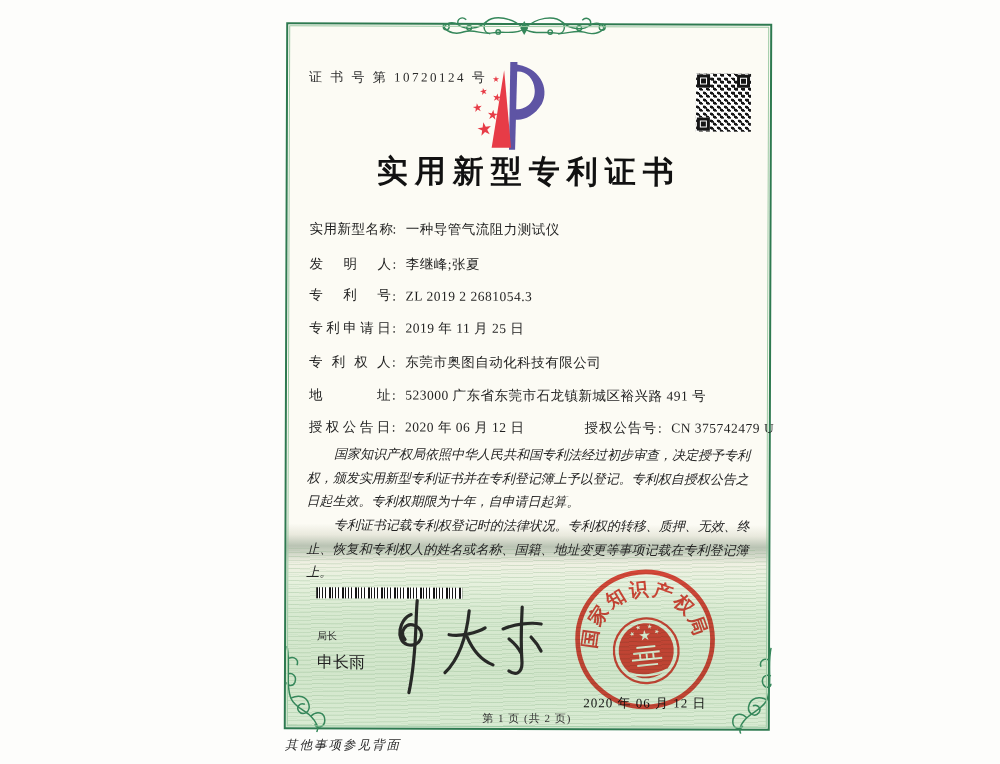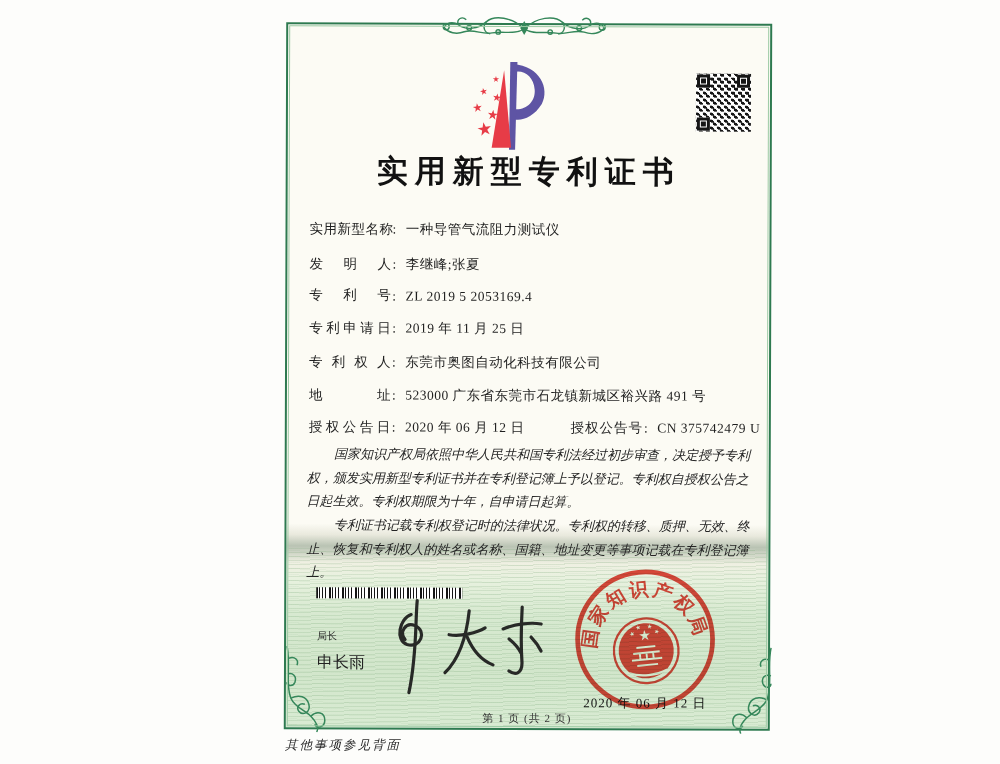--- a/index.html
+++ b/index.html
@@ -40,21 +40,21 @@
       background-size:auto,7px 7px;}
   .qr .f{position:absolute;width:13px;height:13px;border:3px solid #161616;background:#fff;box-sizing:border-box;}
   .qr .f::after{content:"";position:absolute;inset:1px;background:#161616;}
   .qr .f1{left:1px;top:1px;} .qr .f2{right:1px;top:1px;} .qr .f3{left:1px;bottom:1px;}
   .title{position:absolute;left:0;right:0;top:126px;text-align:center;
     font-size:31px;font-weight:700;letter-spacing:7px;color:#111;}
   .frow{position:absolute;left:22px;width:452px;font-size:13.5px;white-space:nowrap;letter-spacing:.5px;}
   .lb{display:inline-block;width:82px;text-align:justify;text-align-last:justify;vertical-align:bottom;}
   .cl{display:inline-block;margin-left:1px;}
   .val{display:inline-block;margin-left:9px;}
-  .lb2{display:inline-block;margin-left:46px;letter-spacing:1px;}
+  .lb2{display:inline-block;margin-left:60px;letter-spacing:1px;}
   .paras{position:absolute;left:20px;top:418px;width:448px;font-size:13px;line-height:1.82;
     font-style:italic;color:#242424;}
   .paras p{margin:0;text-indent:2.1em;}
   .barcode{position:absolute;left:30px;top:563px;width:146px;height:11px;background:
     repeating-linear-gradient(90deg,#141414 0 2px,#fff 2px 3px,#141414 3px 4px,#fff 4px 6px,
       #141414 6px 7px,#fff 7px 9px,#141414 9px 10px,#fff 10px 13px);}
   .dir-label{position:absolute;left:31px;top:605px;font-size:10px;font-family:"Liberation Sans","DejaVu Sans",sans-serif;color:#222;}
   .dir-name{position:absolute;left:31px;top:628px;font-size:16px;font-family:"Liberation Sans","DejaVu Sans",sans-serif;color:#222;}
   .sig{position:absolute;left:95px;top:568px;}
   .seal{position:absolute;left:283px;top:538px;opacity:.9;mix-blend-mode:multiply;transform:rotate(-6deg);}
@@ -100,20 +100,21 @@
   <svg class="orn-br" width="46" height="88" viewBox="0 0 46 88">
     <g fill="none" stroke="#35875a" stroke-width="1.5">
       <path d="M6,2 C10,22 4,40 10,54 C14,63 24,66 30,72 C36,78 38,84 36,88"></path>
       <path d="M10,54 C18,50 26,52 28,60 C30,68 22,72 18,67 C15,63 19,58 24,60"></path>
       <path d="M30,72 C36,66 44,68 44,76 C44,83 36,85 34,80"></path>
       <path d="M6,30 C12,28 16,32 14,38 C12,43 6,42 6,38"></path>
       <path d="M8,14 C14,12 18,16 16,21"></path>
     </g>
   </svg>
 
+  <div class="certno">证 书 号 第 10720124 号</div>
 
   <svg style="position:absolute;left:162px;top:33px;" width="100" height="98" viewBox="0 0 98 96">
     <defs>
       <path id="st" d="M0,-1 L0.224,-0.309 0.951,-0.309 0.363,0.118 0.588,0.809 0,0.382 -0.588,0.809 -0.363,0.118 -0.951,-0.309 -0.224,-0.309 Z"></path>
     </defs>
     <path d="M62,6 C88,8 98,30 90,45 C82,58 70,62 63,60 L62,50 C74,52 84,43 83,31 C82,18 72,11 62,14 Z" fill="#5e54a4"></path>
     <path d="M59,4 L66,4 L64,90 L58,90 Z" fill="#5e54a4"></path>
     <path d="M53,12 L60,88 L41,88 Z" fill="#e73c47"></path>
     <g fill="#e73c47">
       <use href="#st" transform="translate(45,21) scale(3.2)"></use>
@@ -133,21 +134,21 @@
 
   <div class="title">实用新型专利证书</div>
 
   <div class="frow" style="top:196px;">
     <span class="lb">实用新型名称</span><span class="cl">:</span><span class="val">一种导管气流阻力测试仪</span>
   </div>
   <div class="frow" style="top:231px;">
     <span class="lb">发明人</span><span class="cl">:</span><span class="val">李继峰;张夏</span>
   </div>
   <div class="frow" style="top:262px;">
-    <span class="lb">专利号</span><span class="cl">:</span><span class="val">ZL 2019 5 2053169.4</span>
+    <span class="lb">专利号</span><span class="cl">:</span><span class="val">ZL 2019 2 2681054.3</span>
   </div>
   <div class="frow" style="top:295px;">
     <span class="lb">专利申请日</span><span class="cl">:</span><span class="val">2019 年 11 月 25 日</span>
   </div>
   <div class="frow" style="top:329px;">
     <span class="lb">专利权人</span><span class="cl">:</span><span class="val">东莞市奥图自动化科技有限公司</span>
   </div>
   <div class="frow" style="top:362px;">
     <span class="lb">地址</span><span class="cl">:</span><span class="val">523000 广东省东莞市石龙镇新城区裕兴路 491 号</span>
   </div>

